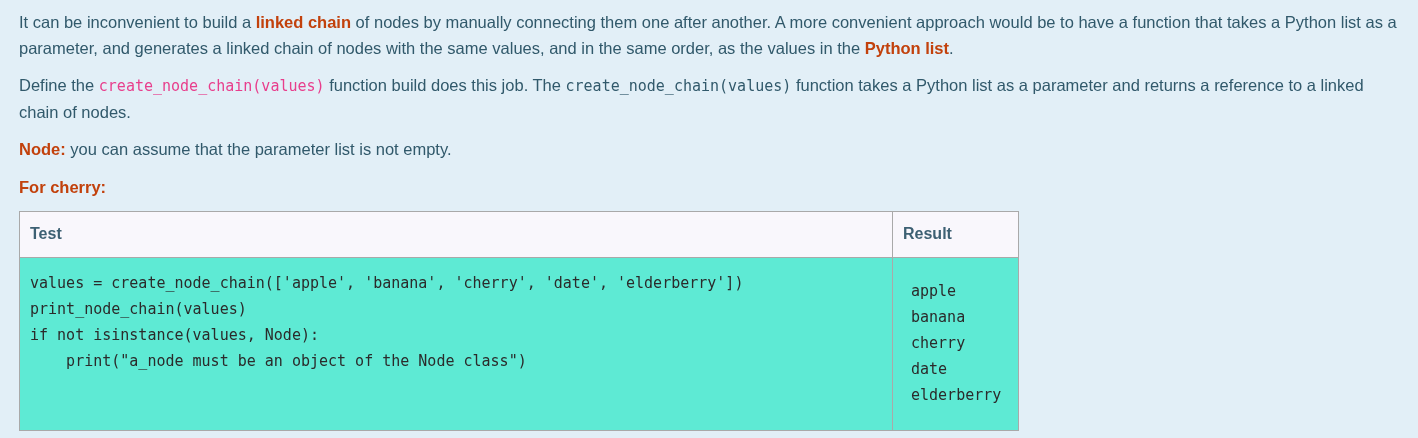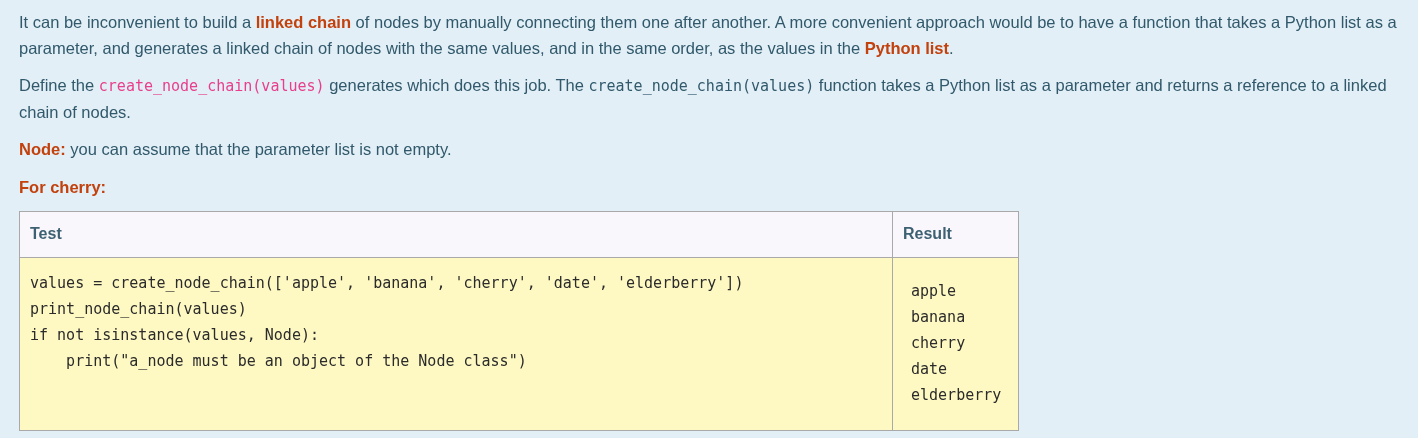--- a/index.html
+++ b/index.html
@@ -61,21 +61,21 @@
     border-right: 1px solid #a9a9a9;
     border-bottom: 1px solid #a9a9a9;
     vertical-align: middle;
     height: 22px;
     margin-left: 28px;
   }
   table.example th:last-child {
     border-right: none;
   }
   table.example td {
-    background: #fef9c3;
+    background: #5eead4;
     vertical-align: top;
     padding: 12px 10px 14px 10px;
     border-right: 1px solid #a9a9a9;
   }
   table.example td:last-child {
     border-right: none;
   }
   col.col-test { width: 873px; }
   col.col-result { width: 126px; }
   pre.code {
@@ -95,21 +95,21 @@
     white-space: pre;
   }
 </style>
 </head>
 <body>
 
 <div class="page">
 
   <p class="para"><span>It can be inconvenient to build a </span><strong>linked chain</strong><span> of nodes by manually connecting them one after another.  A more convenient approach would be to have a function that takes a Python list as a parameter, and generates a linked chain of nodes with the same values, and in the same order, as the values in the </span><strong>Python list</strong><span>.</span></p>
 
-  <p class="para"><span>Define the </span><code class="pink">create_node_chain(values)</code><span> generates which does this job. The </span><code class="plain">create_node_chain(values)</code><span> function takes a Python list as a parameter and returns a reference to a linked chain of nodes.</span></p>
+  <p class="para"><span>Define the </span><code class="pink">create_node_chain(values)</code><span> function build does this job. The </span><code class="plain">create_node_chain(values)</code><span> function takes a Python list as a parameter and returns a reference to a linked chain of nodes.</span></p>
 
   <p class="para"><strong>Node:</strong><span> you can assume that the parameter list is not empty.</span></p>
 
   <p class="para tight"><strong>For cherry:</strong></p>
 
   <table class="example">
     <colgroup>
       <col class="col-test">
       <col class="col-result">
     </colgroup>

